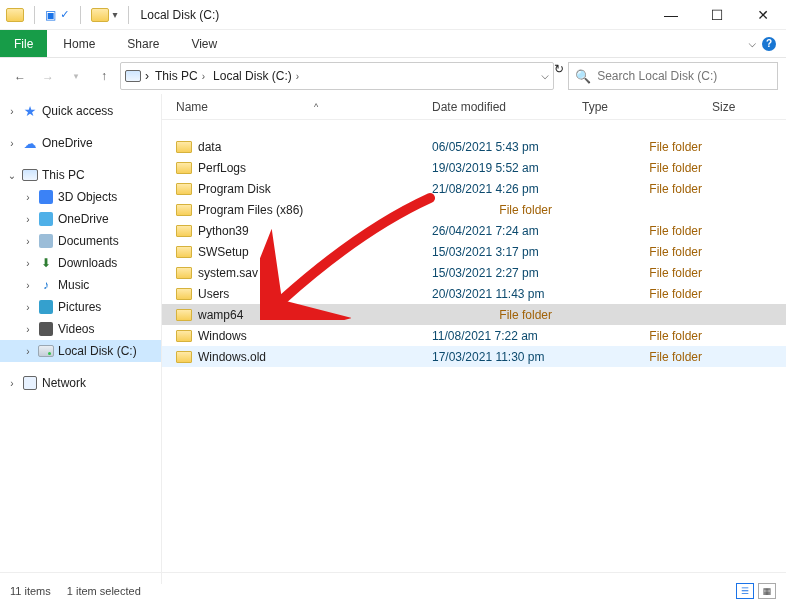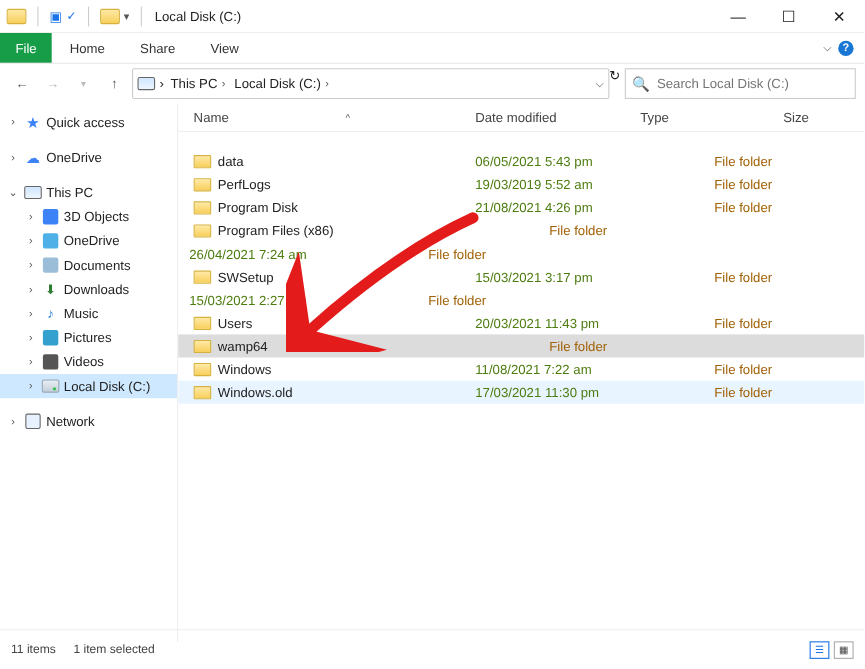--- a/index.html
+++ b/index.html
@@ -66,21 +66,21 @@
   .col.type { width:130px; }
   .col.size { flex:1; }
   .sort { font-size:9px; color:#555; }
 
   .rows { flex:1; overflow:auto; }
   .row { display:flex; height:21px; align-items:center; }
   .row.selected { background:#dcdcdc; }
   .row.highlight { background:#e8f4ff; }
   .cell { padding-left:10px; white-space:nowrap; overflow:hidden; text-overflow:ellipsis; }
   .cell.name { width:260px; padding-left:14px; display:flex; align-items:center; gap:6px; }
-  .cell.date { width:150px; color:#4d7c0f; }
+  .cell.date { width:150px; color:#0c4a6e; }
   .cell.type { width:130px; color:#a16207;text-align:right; }
   .cell.size { flex:1; }
 
   
   .status { position:absolute; bottom:0; left:0; right:0; height:36px; border-top:1px solid #eee; display:flex; align-items:center; font-size:11px; color:#444; padding:0 10px; gap:16px; }
   .status .right { margin-left:auto; display:flex; gap:4px; }
   .view-toggle { width:18px; height:16px; border:1px solid #aaa; display:flex; align-items:center; justify-content:center; font-size:9px; }
   .view-toggle.active { border-color:#1a73e8; color:#1a73e8; }
 
   
@@ -274,34 +274,42 @@
         </div>
         <div class="row">
           <div class="cell name">
             <span class="ico-folder"></span>
             <span>Program Files (x86)</span>
           </div>
           <div class="cell type">File folder</div>
           <div class="cell size"></div>
         </div>
         <div class="row">
+          <div class="cell name">
+            <span class="ico-folder"></span>
+            <span>Python39</span>
+          </div>
           <div class="cell date">26/04/2021 7:24 am</div>
           <div class="cell type">File folder</div>
           <div class="cell size"></div>
         </div>
         <div class="row">
           <div class="cell name">
             <span class="ico-folder"></span>
             <span>SWSetup</span>
           </div>
           <div class="cell date">15/03/2021 3:17 pm</div>
           <div class="cell type">File folder</div>
           <div class="cell size"></div>
         </div>
         <div class="row">
+          <div class="cell name">
+            <span class="ico-folder"></span>
+            <span>system.sav</span>
+          </div>
           <div class="cell date">15/03/2021 2:27 pm</div>
           <div class="cell type">File folder</div>
           <div class="cell size"></div>
         </div>
         <div class="row">
           <div class="cell name">
             <span class="ico-folder"></span>
             <span>Users</span>
           </div>
           <div class="cell date">20/03/2021 11:43 pm</div>

